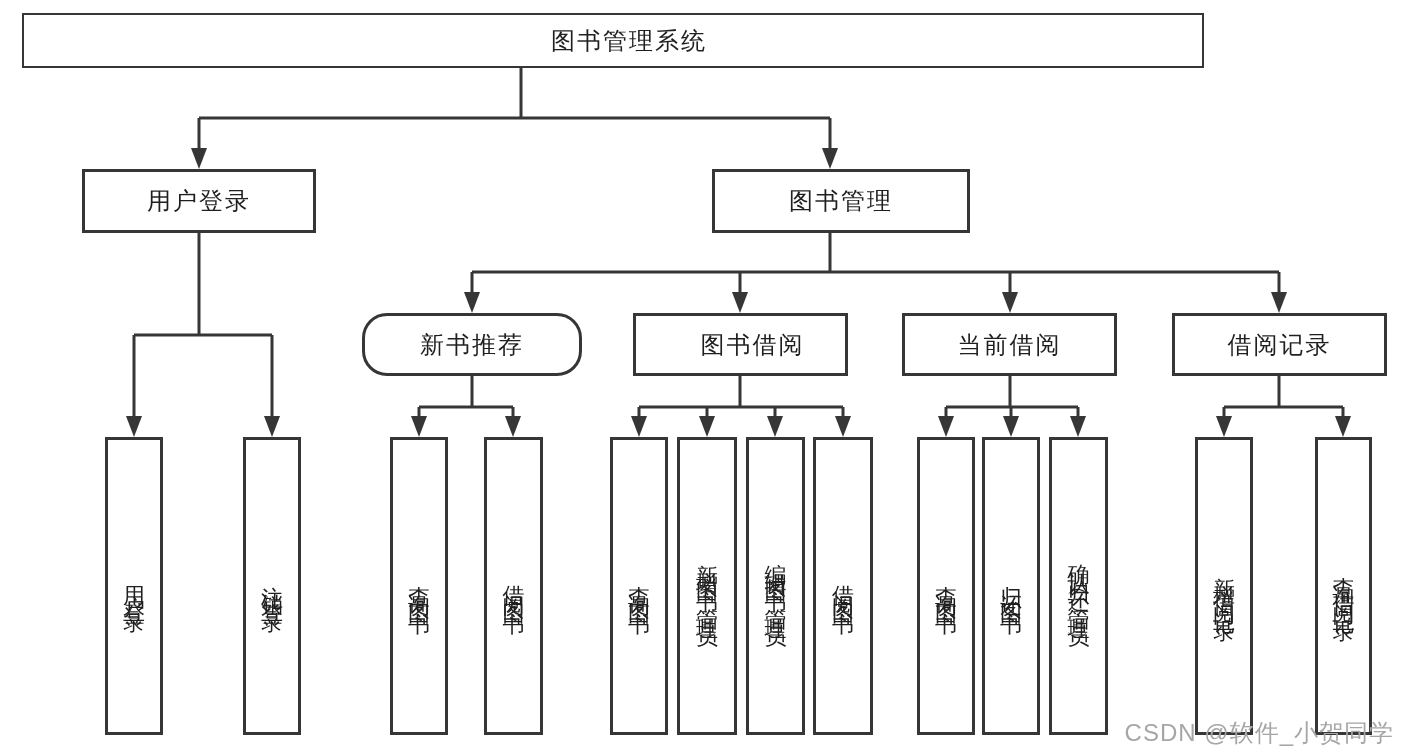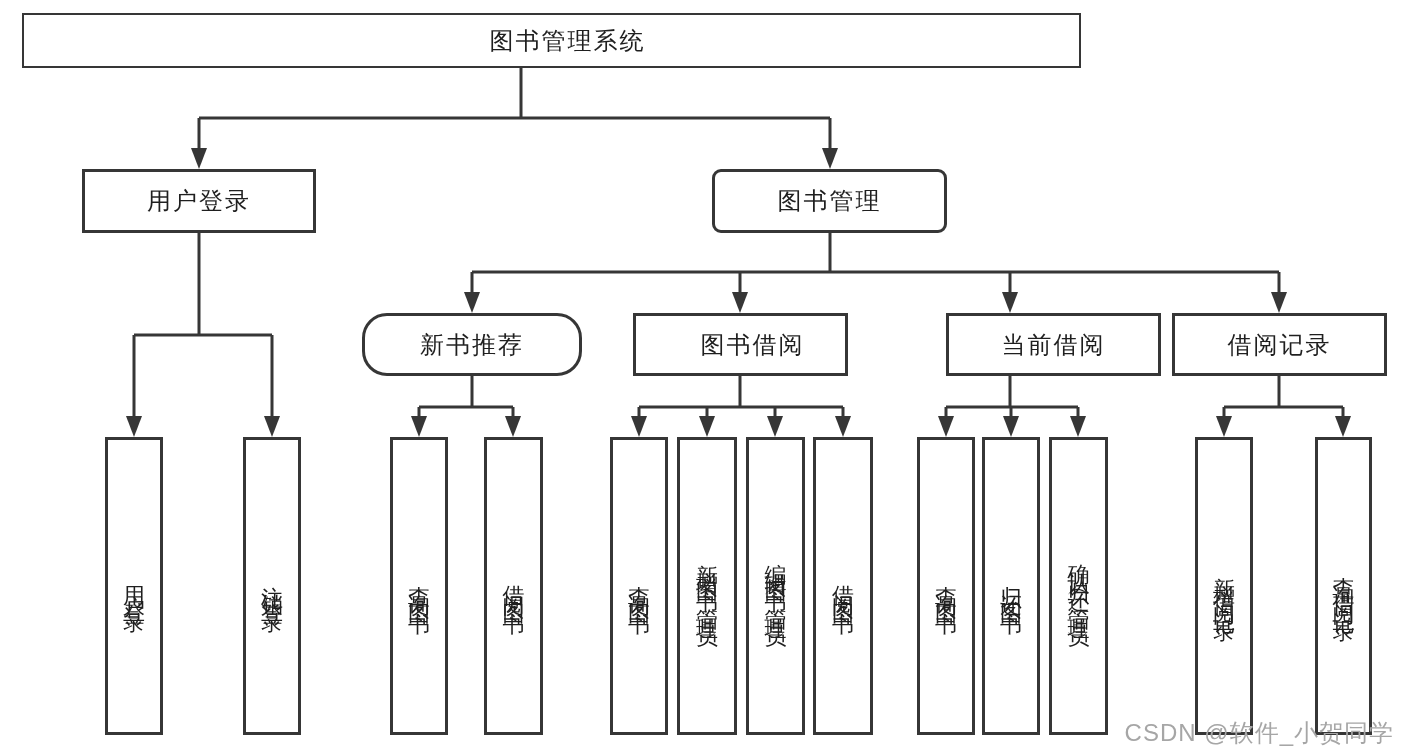--- a/index.html
+++ b/index.html
@@ -126,28 +126,28 @@
       <polygon points="767,416 783,416 775,437"></polygon>
       <polygon points="835,416 851,416 843,437"></polygon>
       <polygon points="938,416 954,416 946,437"></polygon>
       <polygon points="1003,416 1019,416 1011,437"></polygon>
       <polygon points="1070,416 1086,416 1078,437"></polygon>
       <polygon points="1216,416 1232,416 1224,437"></polygon>
       <polygon points="1335,416 1351,416 1343,437"></polygon>
     </g>
   </svg>
 
-  <div class="node root" style="left:22px; top:13px; width:1059px; height:55px;padding-left:32px;">图书管理系统</div>
+  <div class="node root" style="left:22px; top:13px; width:1182px; height:55px;padding-left:32px;">图书管理系统</div>
 
   <div class="node" style="left:82px; top:169px; width:234px; height:64px;">用户登录</div>
-  <div class="node" style="left:712px; top:169px; width:235px; height:64px;border-radius:9px;">图书管理</div>
+  <div class="node" style="left:712px; top:169px; width:258px; height:64px;">图书管理</div>
 
   <div class="node" style="left:362px; top:313px; width:220px; height:63px;border-radius:25px;">新书推荐</div>
   <div class="node" style="left:633px; top:313px; width:215px; height:63px;padding-left:24px;">图书借阅</div>
-  <div class="node" style="left:946px; top:313px; width:215px; height:63px;">当前借阅</div>
+  <div class="node" style="left:902px; top:313px; width:215px; height:63px;">当前借阅</div>
   <div class="node" style="left:1172px; top:313px; width:215px; height:63px;">借阅记录</div>
 
   <div class="leaf" style="left:105px; width:58px;">
     <span class="vtext">用户登录</span>
   </div>
   <div class="leaf" style="left:243px; width:58px;">
     <span class="vtext">注销登录</span>
   </div>
   <div class="leaf" style="left:390px; width:58px;">
     <span class="vtext">查询图书</span>

